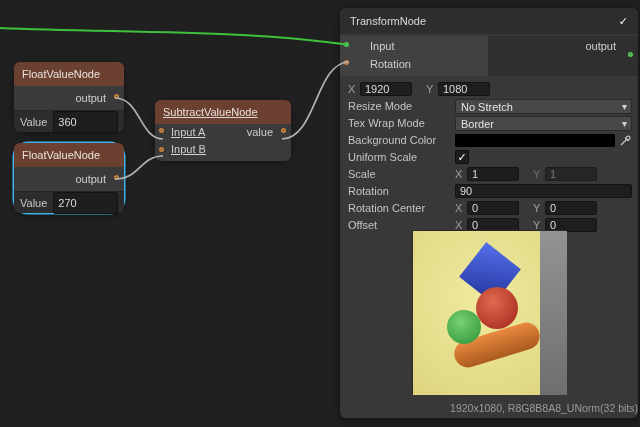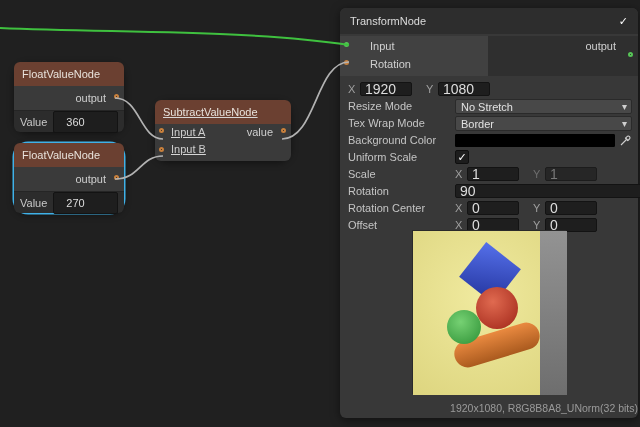--- a/index.html
+++ b/index.html
@@ -19,21 +19,21 @@
   .node.selected{box-shadow:0 0 0 1.5px #3fb1e8,0 2px 7px rgba(0,0,0,.45);}
   .node-title{height:24px;line-height:24px;padding:0 8px;background:var(--brown);color:#e9e2dc;border-radius:6px 6px 0 0;white-space:nowrap;overflow:hidden;}
   .node-row{position:relative;height:24px;line-height:24px;background:#3a3a3a;}
   .node-row.out{text-align:right;padding-right:18px;color:#cfcfcf;}
   .node-valrow{position:relative;height:22px;background:#2c2c2c;border-radius:0 0 6px 6px;display:flex;align-items:center;padding:0 6px;border-top:1px solid #252525;}
   .node-valrow .vlabel{color:#c8c8c8;margin-right:6px;}
   .port{position:absolute;width:5px;height:5px;border-radius:50%;border:2px solid var(--orange);background:#202020;}
   .port.green{border-color:var(--green);}
   .port.r{right:5px;top:50%;margin-top:-4.5px;}
   .port.l{left:4px;top:50%;margin-top:-4.5px;}
-  input.vfield{flex:1;min-width:0;height:22px;background:var(--field);border:1px solid var(--fieldborder);border-radius:2px;color:#ddd;font-size:11px;padding:0 12px;}
+  input.vfield{flex:1;min-width:0;height:22px;background:var(--field);border:1px solid var(--fieldborder);border-radius:2px;color:#ddd;font-size:11px;padding:0 4px;}
 
   .subnode{width:136px;}
   .sub-row{position:relative;height:17px;line-height:17px;background:#3a3a3a;}
   .sub-row:last-child{border-radius:0 0 6px 6px;height:20px;}
   .sub-row .lab{margin-left:16px;color:#cfcfcf;}
   .sub-row .rlab{position:absolute;right:18px;top:0;color:#cfcfcf;}
 
   
   #transform{position:absolute;left:340px;top:8px;width:298px;height:410px;background:var(--panel);border-radius:6px;box-shadow:0 2px 10px rgba(0,0,0,.5);z-index:3;}
   .t-title{height:26px;line-height:26px;background:var(--titlebar);border-radius:6px 6px 0 0;padding:0 10px;color:#dcdcdc;position:relative;}
@@ -42,21 +42,21 @@
   .t-ports-left{position:absolute;left:0;top:0;width:148px;height:40px;background:#414141;}
   .t-port-row{position:relative;height:17px;line-height:17px;padding-left:30px;color:#d0d0d0;margin-top:1.5px;}
   .t-out{position:absolute;right:22px;top:2px;height:17px;line-height:17px;color:#d0d0d0;}
   .t-outport{right:6px;top:10px;margin-top:0;}
 
   .props{position:absolute;left:8px;top:73px;width:284px;}
   .prow{display:flex;align-items:center;height:16px;margin-bottom:1px;}
   .plabel{width:107px;color:#c4c4c4;white-space:nowrap;overflow:hidden;flex:none;}
   .axis{width:8px;color:#9f9f9f;flex:none;margin-right:4px;}
   .axis.a2{margin-left:14px;}
-  input.pfield{height:14px;background:var(--field);border:1px solid var(--fieldborder);border-radius:2px;color:#ddd;font-size:14px;padding:0 4px;}
+  input.pfield{height:14px;background:var(--field);border:1px solid var(--fieldborder);border-radius:2px;color:#ddd;font-size:11px;padding:0 4px;}
   input.xy{width:52px;flex:none;}
   input.full{flex:1;}
   input.disabled{color:#787878;background:#262626;border-color:#1c1c1c;}
   .axis.dim{color:#6e6e6e;}
   .dropdown{flex:1;height:15px;line-height:14px;background:var(--dd);border:1px solid #2a2a2a;border-radius:2px;padding:0 5px;color:#e2e2e2;position:relative;cursor:pointer;}
   .dd-arrow{position:absolute;right:4px;top:0;color:#cfcfcf;font-size:10px;line-height:14px;}
   .colorswatch{flex:1;height:13px;background:#000;border:1px solid #000;border-radius:1px;cursor:pointer;}
   .eyedrop{width:14px;height:14px;flex:none;margin-left:3px;cursor:pointer;display:flex;align-items:center;justify-content:center;}
   .checkbox{width:14px;height:14px;background:#1d1d1d;border:1px solid #0f0f0f;border-radius:2px;color:#fff;font-size:11px;line-height:13px;text-align:center;cursor:pointer;}
 

